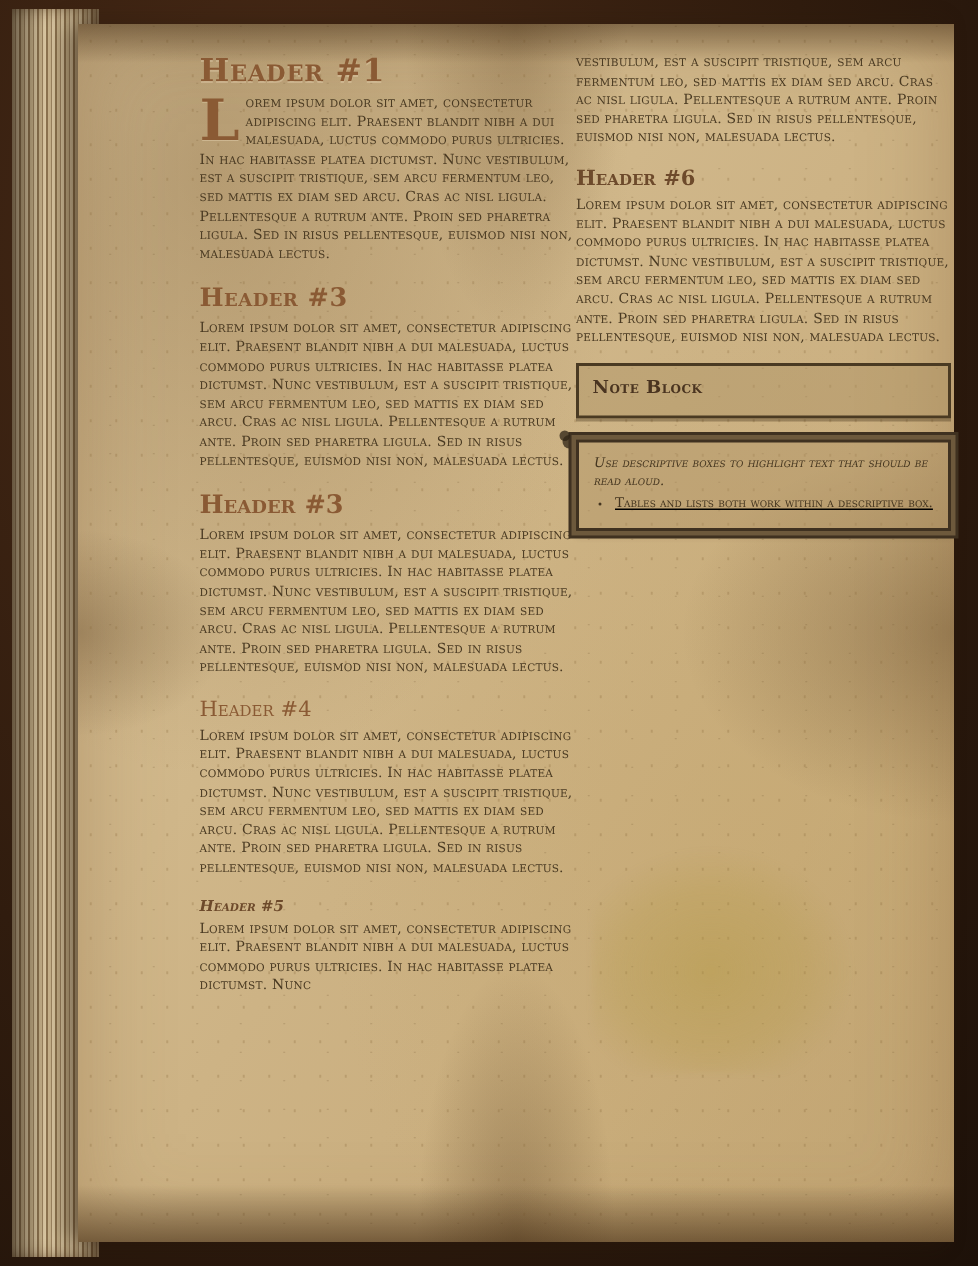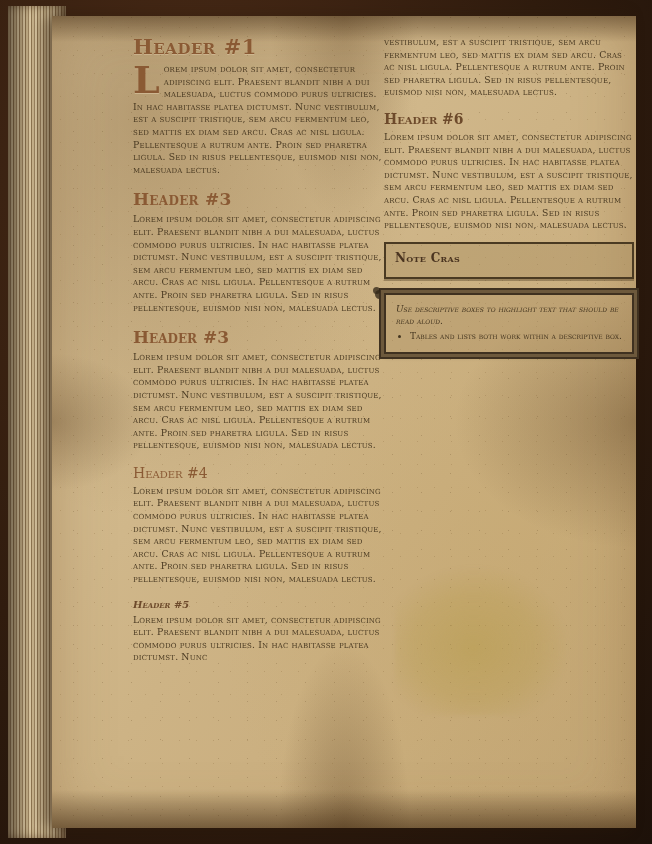--- a/index.html
+++ b/index.html
@@ -151,21 +151,21 @@
     box-shadow:0 0 0 3px rgba(173,146,100,.42), 0 0 0 5px #3f3120, 0 3px 4px rgba(50,34,16,.3);
     padding:8px 10px 10px 10px;
   }
   .descblock .dbtitle{
     font-variant:small-caps;font-style:italic;font-weight:700;
     color:#3f3120;font-size:12.5px;margin:0 0 4px 0;letter-spacing:.3px;
   }
   .descblock p{
     margin:0 0 3px 0;font-size:9px;line-height:12px;color:#44351f;font-variant:small-caps;font-style:italic;
   }
-  .descblock ul{margin:2px 0 0 14px;padding:0;}
+  .descblock ul{margin:2px 0 0 14px;padding:0;text-decoration:underline;}
   .descblock li{font-size:9px;line-height:12px;color:#44351f;font-variant:small-caps;}
 
   
   .inkdot{
     position:absolute;width:9px;height:9px;border-radius:50%;
     background:#2f2415;opacity:.75;
   }
 
   
   #stain{
@@ -228,21 +228,21 @@
     </div>
 
     <div class="col" id="colR">
 
       <p class="body sc">vestibulum, est a suscipit tristique, sem arcu fermentum leo, sed mattis ex diam sed arcu. Cras ac nisl ligula. Pellentesque a rutrum ante. Proin sed pharetra ligula. Sed in risus pellentesque, euismod nisi non, malesuada lectus.</p>
 
       <h6 class="hdr">Header #6</h6>
       <p class="body sc">Lorem ipsum dolor sit amet, consectetur adipiscing elit. Praesent blandit nibh a dui malesuada, luctus commodo purus ultricies. In hac habitasse platea dictumst. Nunc vestibulum, est a suscipit tristique, sem arcu fermentum leo, sed mattis ex diam sed arcu. Cras ac nisl ligula. Pellentesque a rutrum ante. Proin sed pharetra ligula. Sed in risus pellentesque, euismod nisi non, malesuada lectus.</p>
 
       <div class="noteblock">
-        <div class="nbtitle">Note Cras</div>
+        <div class="nbtitle">Note Block</div>
         <span class="inkdot" style="left:-11px;top:46px;"></span>
       </div>
 
       <div class="descblock">
         <p>Use descriptive boxes to highlight text that should be read aloud.</p>
         <ul>
           <li>Tables and lists both work within a descriptive box.</li>
         </ul>
         <span class="inkdot" style="left:-13px;top:-8px;width:7px;height:7px;"></span>
       </div>

